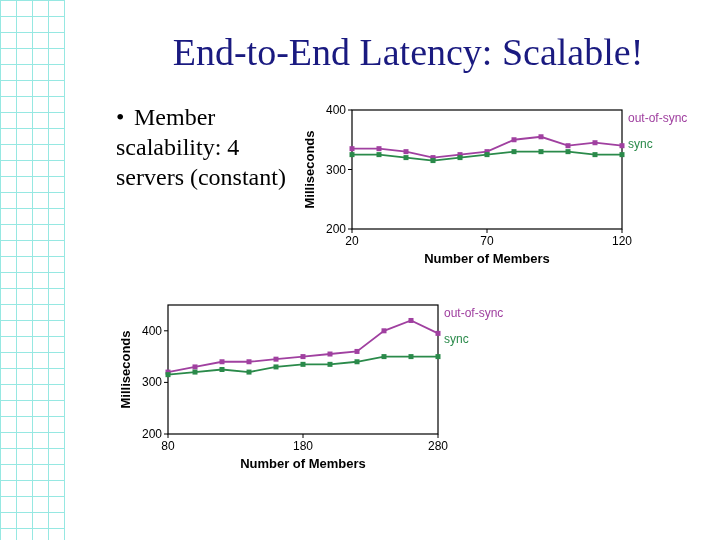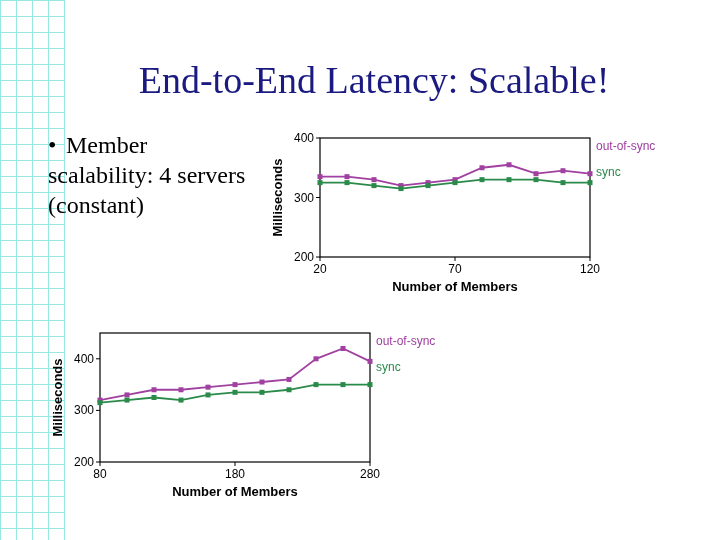--- a/index.html
+++ b/index.html
@@ -19,22 +19,21 @@
     width: 65px;
     height: 540px;
     background-image:
       linear-gradient(#2fd2c7 1px, transparent 1px),
       linear-gradient(90deg, #2fd2c7 1px, transparent 1px);
     background-size: 16px 16px;
     opacity: 0.5;
   }
   .slide {
     position: relative;
-    padding: 30px 20px 0 48px;
-    margin-top: 28px;
+    padding: 30px 20px 0 116px;
   }
   .title {
     font-size: 38px;
     color: #1a1a80;
     text-align: center;
     margin-bottom: 28px;
     font-weight: normal;
   }
   .row {
     display: flex;

